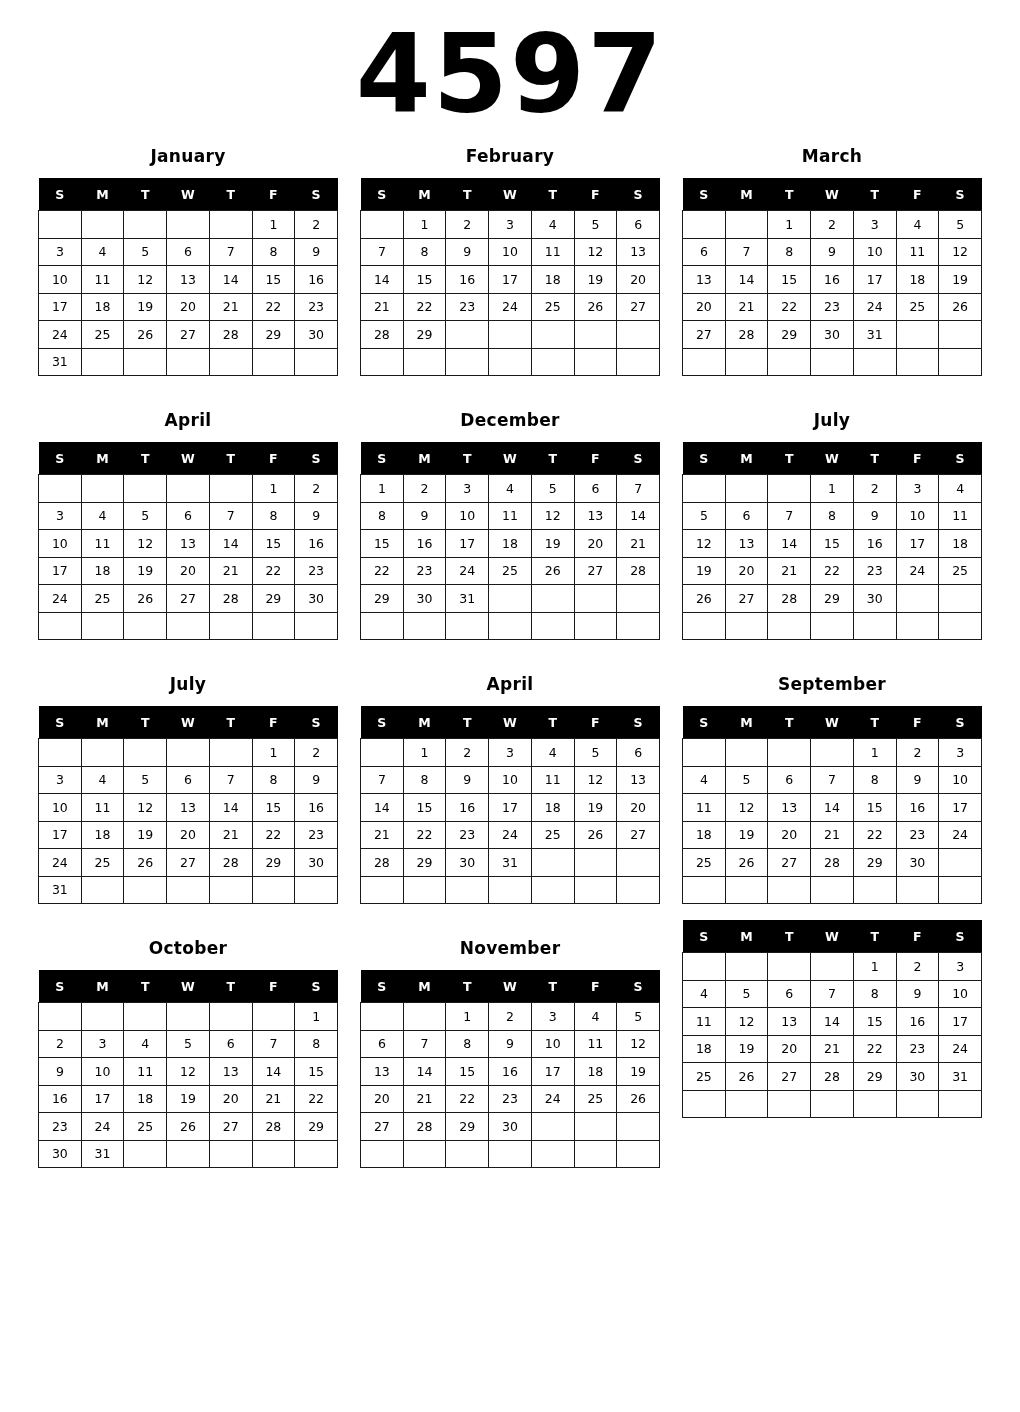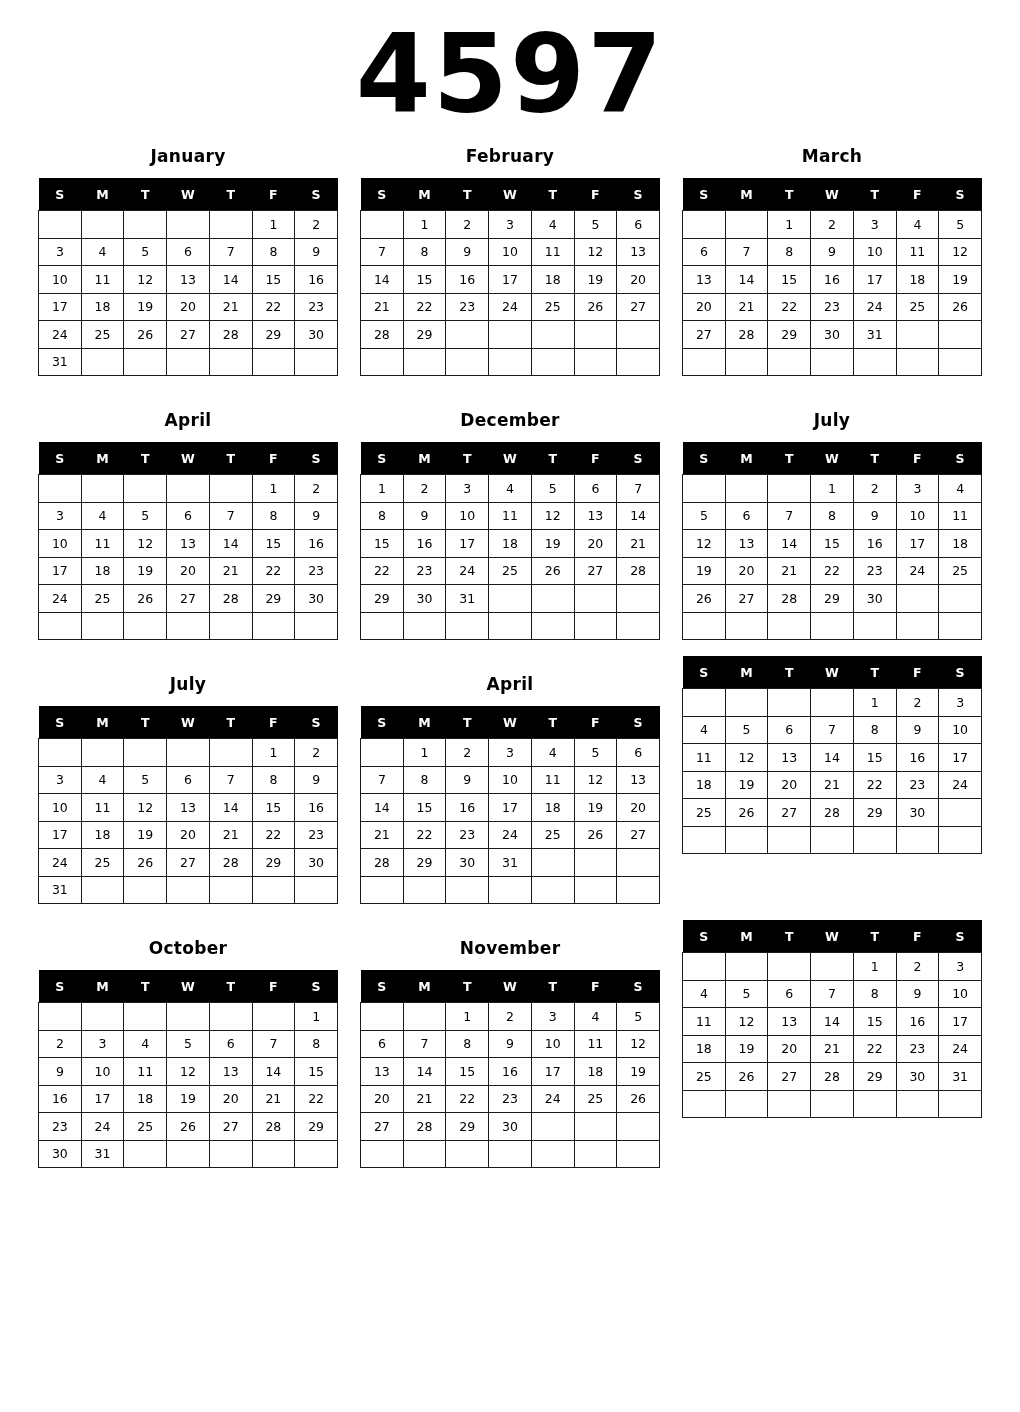--- a/index.html
+++ b/index.html
@@ -655,20 +655,21 @@
               <td class="empty"></td>
               <td class="empty"></td>
               <td class="empty"></td>
               <td class="empty"></td>
               <td class="empty"></td>
             </tr>
           </tbody>
         </table>
       </div>
       <div class="month">
+        <div class="month-name">September</div>
         <table class="cal">
           <thead>
             <tr>
               <th>S</th>
               <th>M</th>
               <th>T</th>
               <th>W</th>
               <th>T</th>
               <th>F</th>
               <th>S</th>

